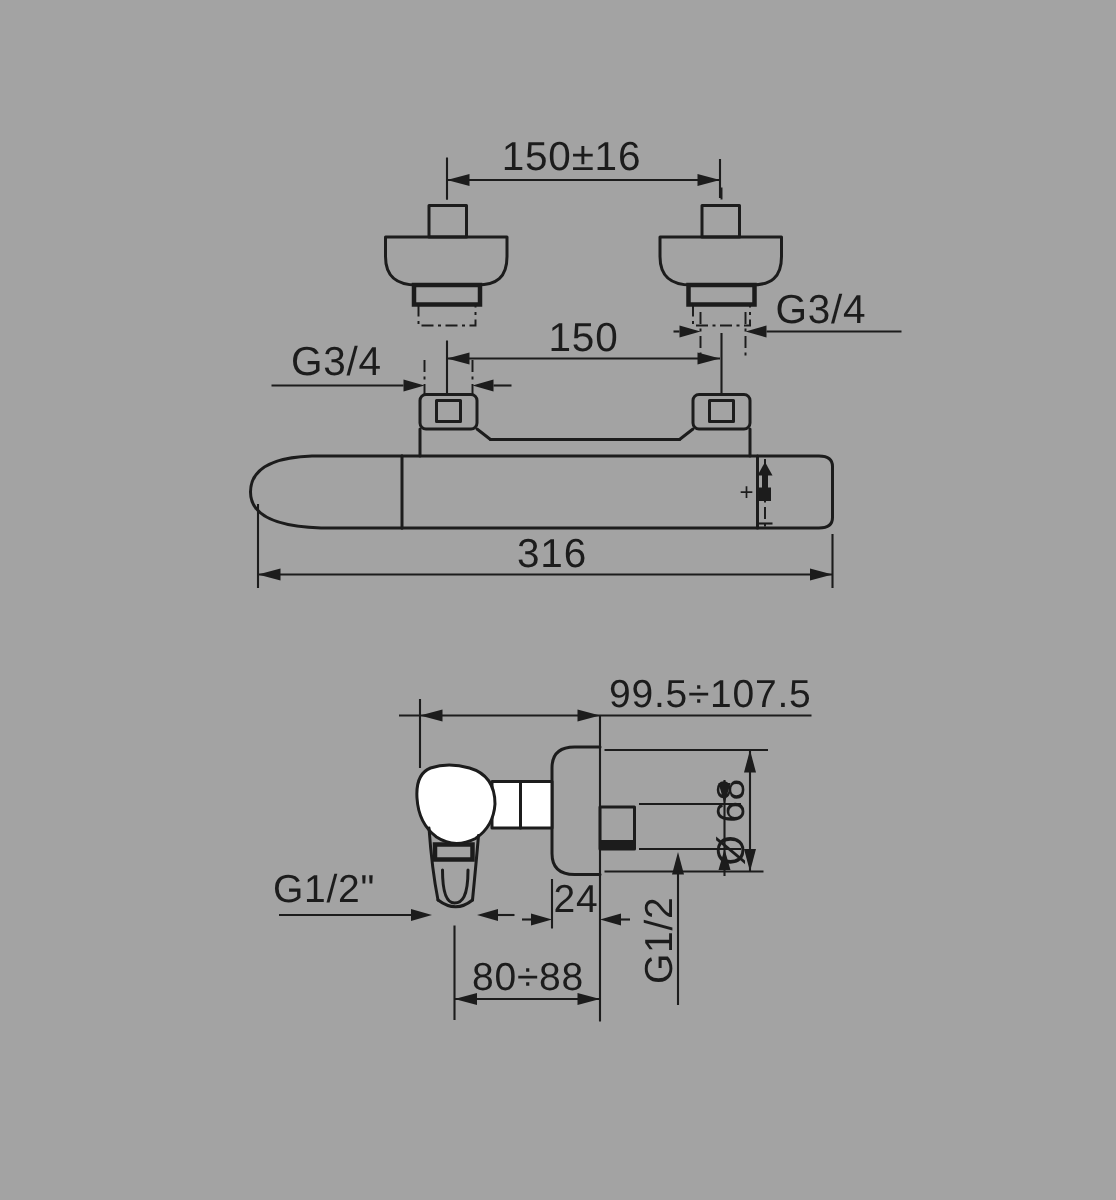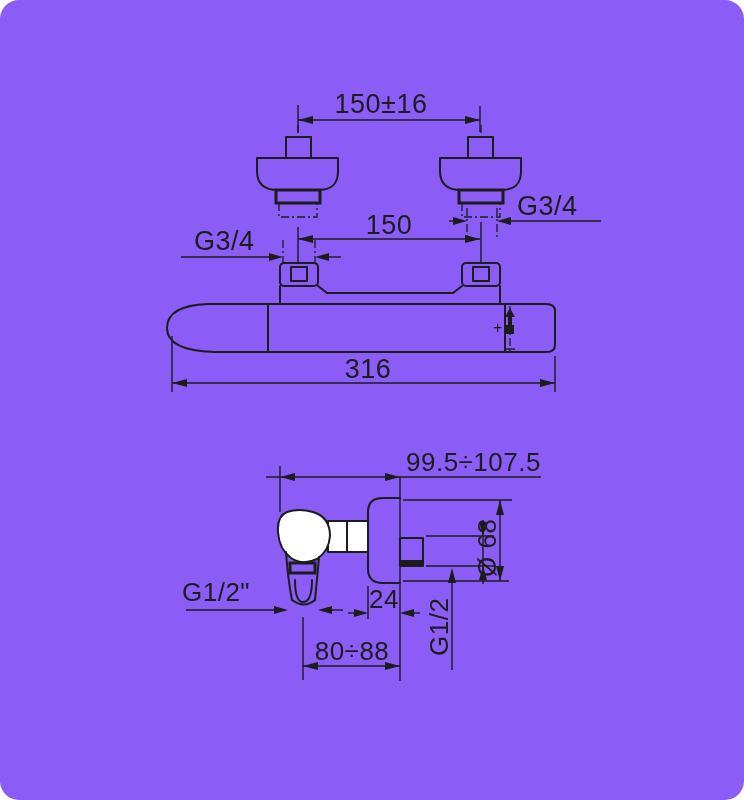--- a/index.html
+++ b/index.html
@@ -1,16 +1,16 @@
 <!DOCTYPE html>
 <html><head>
 <meta charset="utf-8">
 <style>
   html,body{margin:0;padding:0;background:#ffffff;}
-  .page{position:relative;width:744px;height:800px;background:#8b5cf6;overflow:hidden;border-radius:19px;}
+  .page{position:relative;width:744px;height:800px;background:#a3a3a3;overflow:hidden;}
   svg{position:absolute;left:0;top:0;}
   text{font-family:"Liberation Sans","DejaVu Sans",sans-serif;fill:#1c1c1c;letter-spacing:0.5px;}
   .dim-text{font-size:27px;}
   .dim-text-sm{font-size:26px;}
   .plus-text{font-size:16px;}
   .outline{stroke:#1c1c1c;stroke-width:2;fill:none;stroke-linecap:round;stroke-linejoin:round;}
   .outline-thick{stroke:#1c1c1c;stroke-width:3;fill:none;}
   .dim{stroke:#1c1c1c;stroke-width:1.4;fill:none;}
   .cline{stroke:#1c1c1c;stroke-width:1.3;fill:none;stroke-dasharray:8 3 2 3;}
   .ah{fill:#1c1c1c;stroke:none;}

